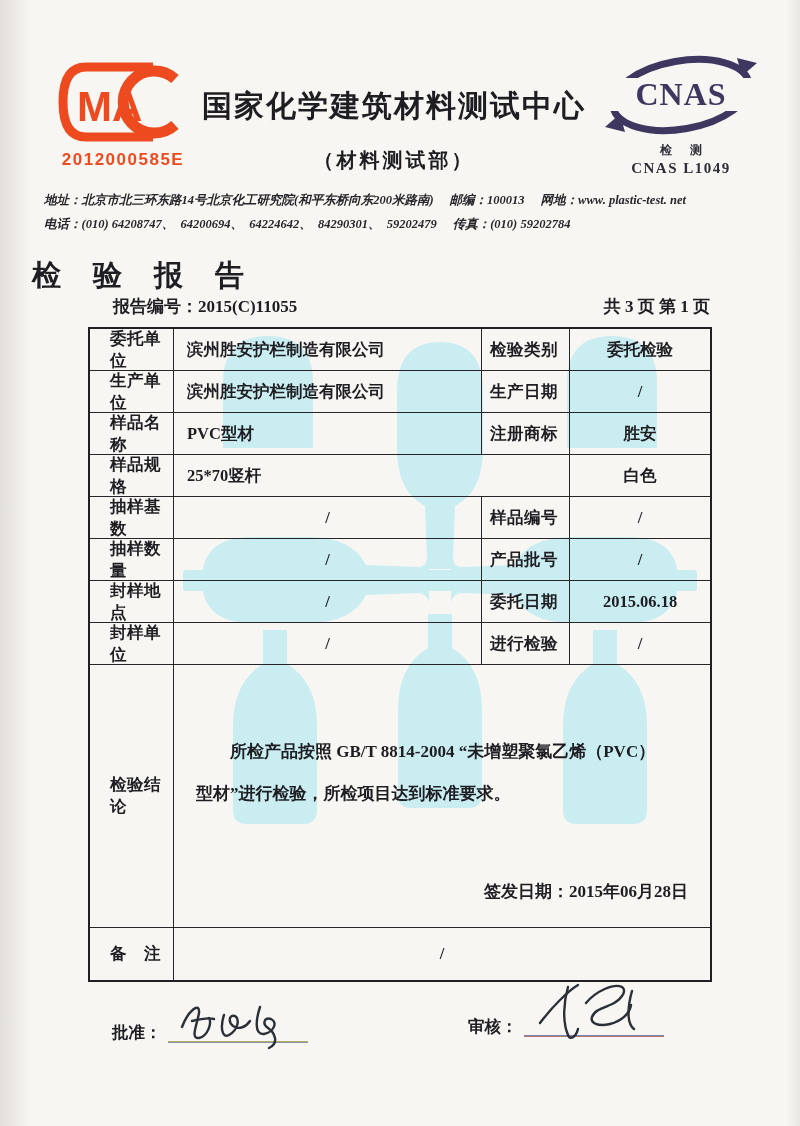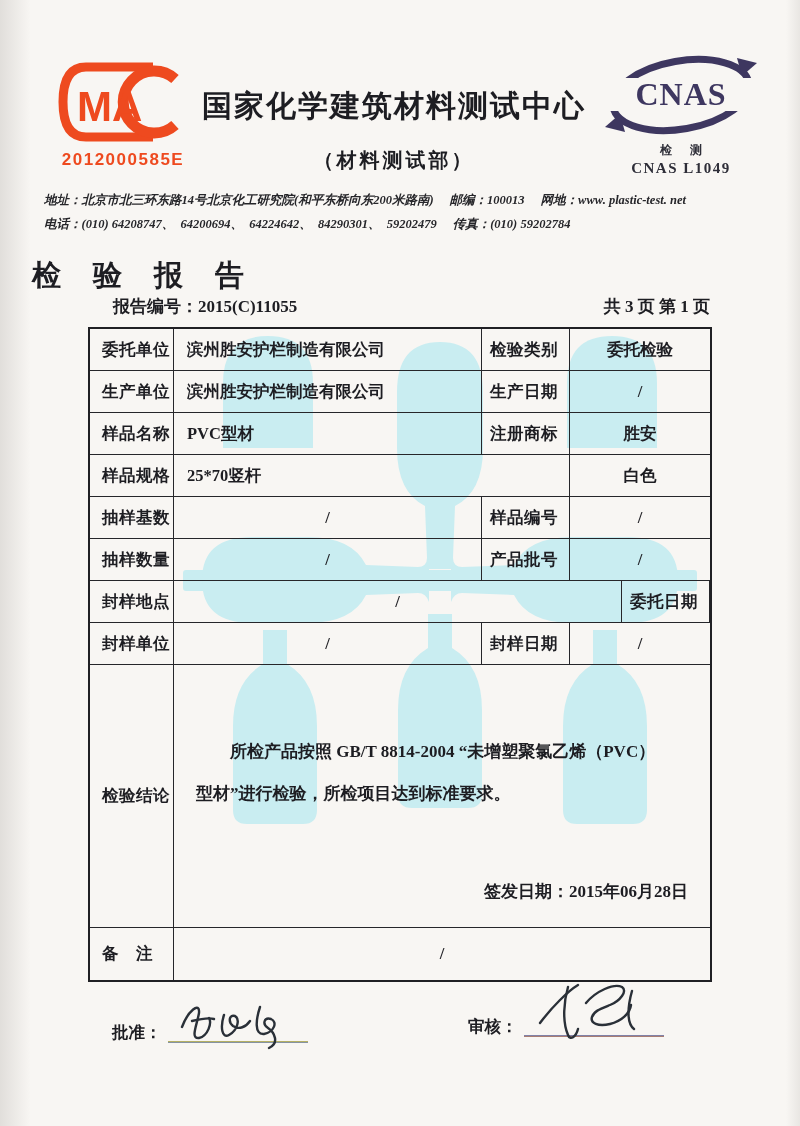--- a/index.html
+++ b/index.html
@@ -33,21 +33,21 @@
 
   
   .watermark{position:absolute;left:175px;top:330px;z-index:0;}
 
   
   .table{position:absolute;left:88px;top:327px;width:624px;box-sizing:border-box;
     border:2.5px solid #202024;z-index:1;background:transparent;}
   .trow{display:flex;height:41px;border-top:1.5px solid #26262a;}
   .trow:first-child{border-top:none;}
   .c{box-sizing:border-box;display:flex;align-items:center;font-size:16.5px;font-weight:bold;color:#1d1d22;}
-  .l1{width:84px;border-right:1.5px solid #26262a;padding-left:12px;letter-spacing:.5px;}
+  .l1{width:84px;border-right:1.5px solid #26262a;padding-left:20px;letter-spacing:.5px;}
   .v1{flex:1;border-right:1.5px solid #26262a;}
   .v1.left{padding-left:13px;}
   .v1.center{justify-content:center;}
   .l2{width:88px;border-right:1.5px solid #26262a;padding-left:8px;letter-spacing:.5px;}
   .v2{width:140px;justify-content:center;text-align:center;}
   .trow.concl{height:262px;}
   .concl .l1{align-items:center;}
   .concl-body{flex:1;position:relative;font-size:17px;font-weight:bold;}
   .concl-line{padding-left:22px;line-height:42px;}
   .concl-line.first{padding-top:66px;text-indent:2em;}
@@ -162,25 +162,26 @@
     <div class="trow">
       <div class="c l1">抽样数量</div>
       <div class="c v1 center">/</div>
       <div class="c l2">产品批号</div>
       <div class="c v2">/</div>
     </div>
     <div class="trow">
       <div class="c l1">封样地点</div>
       <div class="c v1 center">/</div>
       <div class="c l2">委托日期</div>
+      <div class="c v2">2015.06.18</div>
     </div>
     <div class="trow">
       <div class="c l1">封样单位</div>
       <div class="c v1 center">/</div>
-      <div class="c l2">封样日期</div>
+      <div class="c l2">进行检验</div>
       <div class="c v2">/</div>
     </div>
 
     <div class="trow concl">
       <div class="c l1">检验结论</div>
       <div class="concl-body">
         <div class="concl-line first">所检产品按照 GB/T 8814-2004 “未增塑聚氯乙烯（PVC）</div>
         <div class="concl-line">型材”进行检验，所检项目达到标准要求。</div>
         <div class="sign-date"><span>签发日期：</span><span>2015年06月28日</span></div>
       </div>

